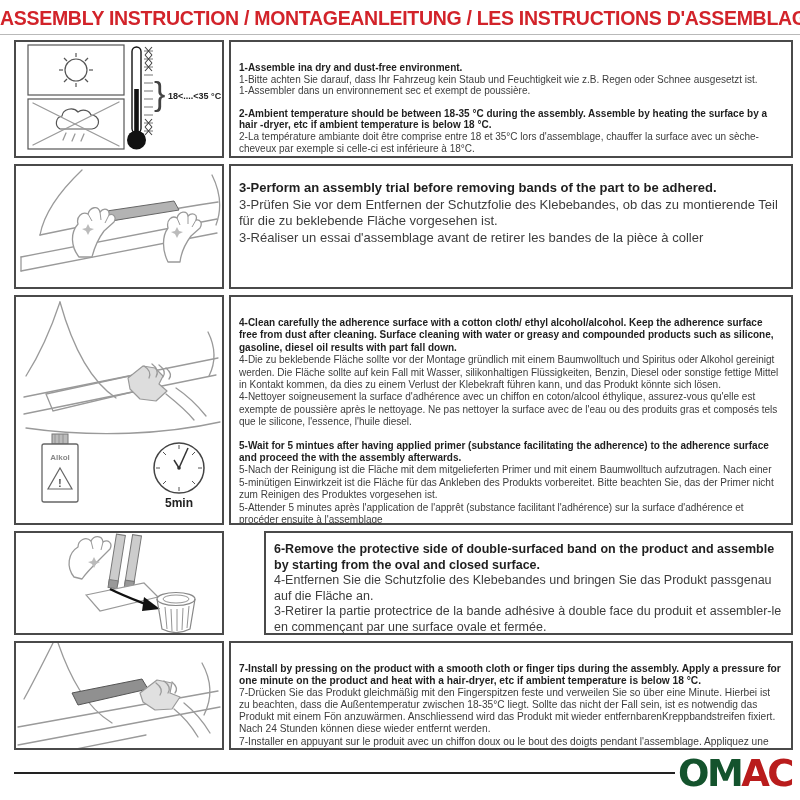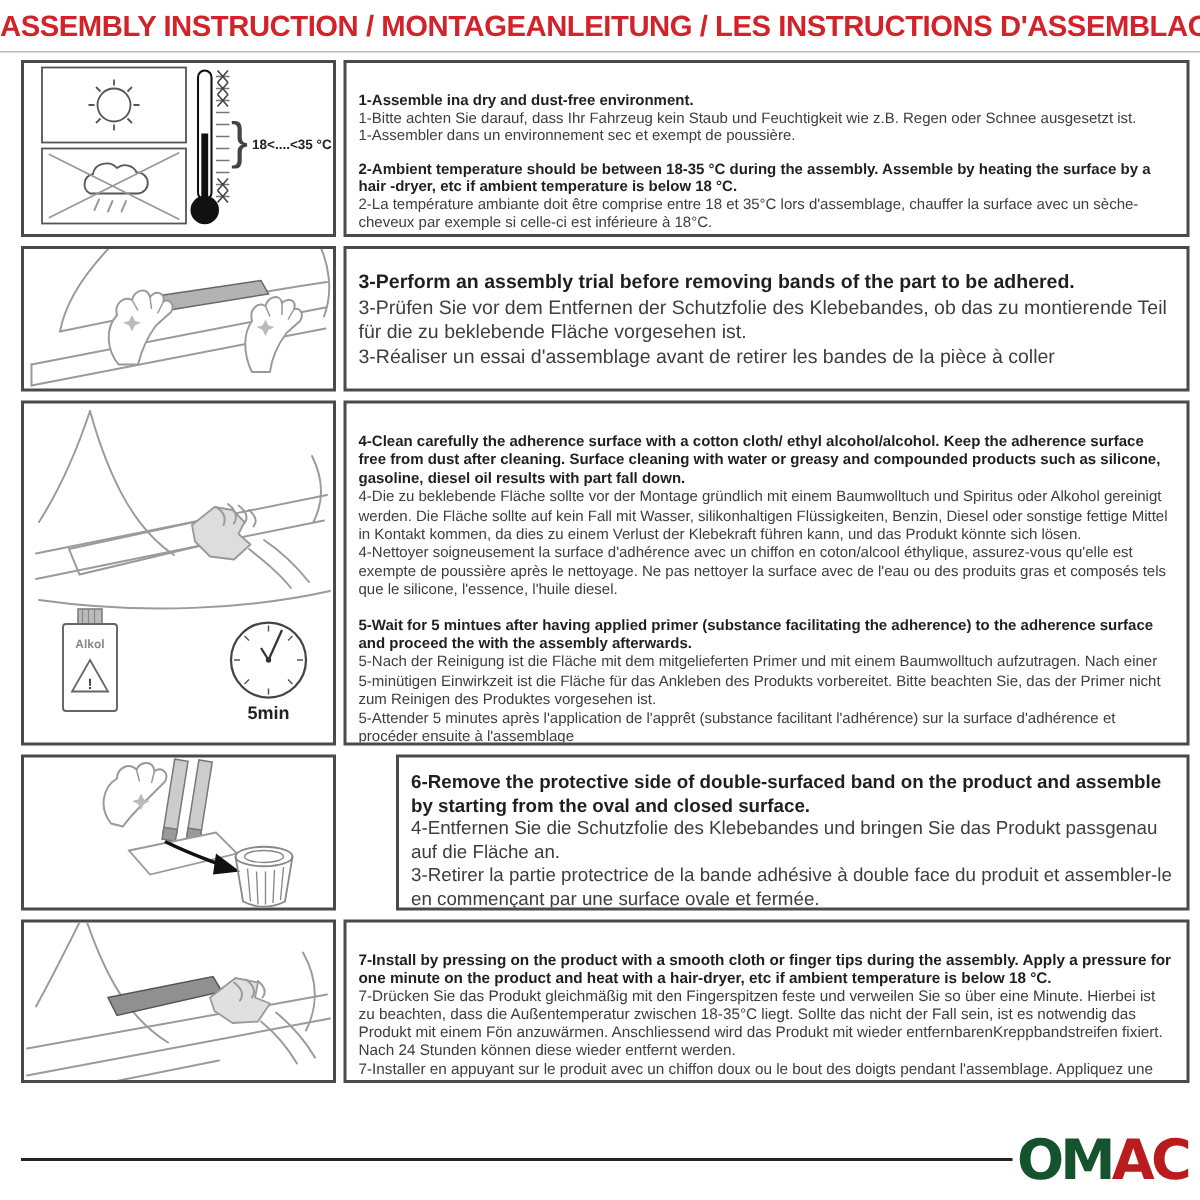--- a/index.html
+++ b/index.html
@@ -14,21 +14,21 @@
   }
   .title-rule{border-top:1.5px solid #b9b9b9;margin-top:4px;}
   .itable{position:absolute;top:40px;left:14px;right:7px;display:flex;flex-direction:column;gap:6px;}
   .row{display:flex;gap:5px;}
   .cell{border:2px solid #4a4a4a;background:#fff;box-sizing:border-box;}
   .illus{flex:0 0 210px;width:210px;display:flex;align-items:center;justify-content:center;overflow:hidden;}
   .txt{flex:1;padding:20px 8px 2px 8px;color:#3d3d3d;overflow:hidden;}
   .txt p{margin:0;}
   .b{font-weight:bold;color:#1f1f1f;}
   .spacer{height:11px;}
-  .h1{height:118px;} .h2{height:97px;} .h3{height:230px;} .h4{height:104px;gap:40px;} .h5{height:109px;}
+  .h1{height:118px;} .h2{height:125px;} .h3{height:230px;} .h4{height:104px;gap:40px;} .h5{height:109px;}
   .s1{font-size:10px;line-height:11.6px;}
   .s2{font-size:13px;line-height:16.5px;padding-top:14px;}
   .s3{font-size:10px;line-height:12.4px;}
   .s4{font-size:12.5px;line-height:15.5px;padding-top:9px;}
   .s5{font-size:10.2px;line-height:12.1px;}
   .footer{position:absolute;left:14px;right:8px;top:752px;height:42px;display:flex;align-items:center;}
   .footer-rule{flex:1;height:0;border-top:2px solid #222;}
   .logo{font-weight:bold;font-size:37px;letter-spacing:-2.5px;margin-left:3px;line-height:1;
         font-family:"DejaVu Sans", sans-serif;}
   .logo .lb{color:#14532d;} .logo .lr{color:#b91c1c;}

